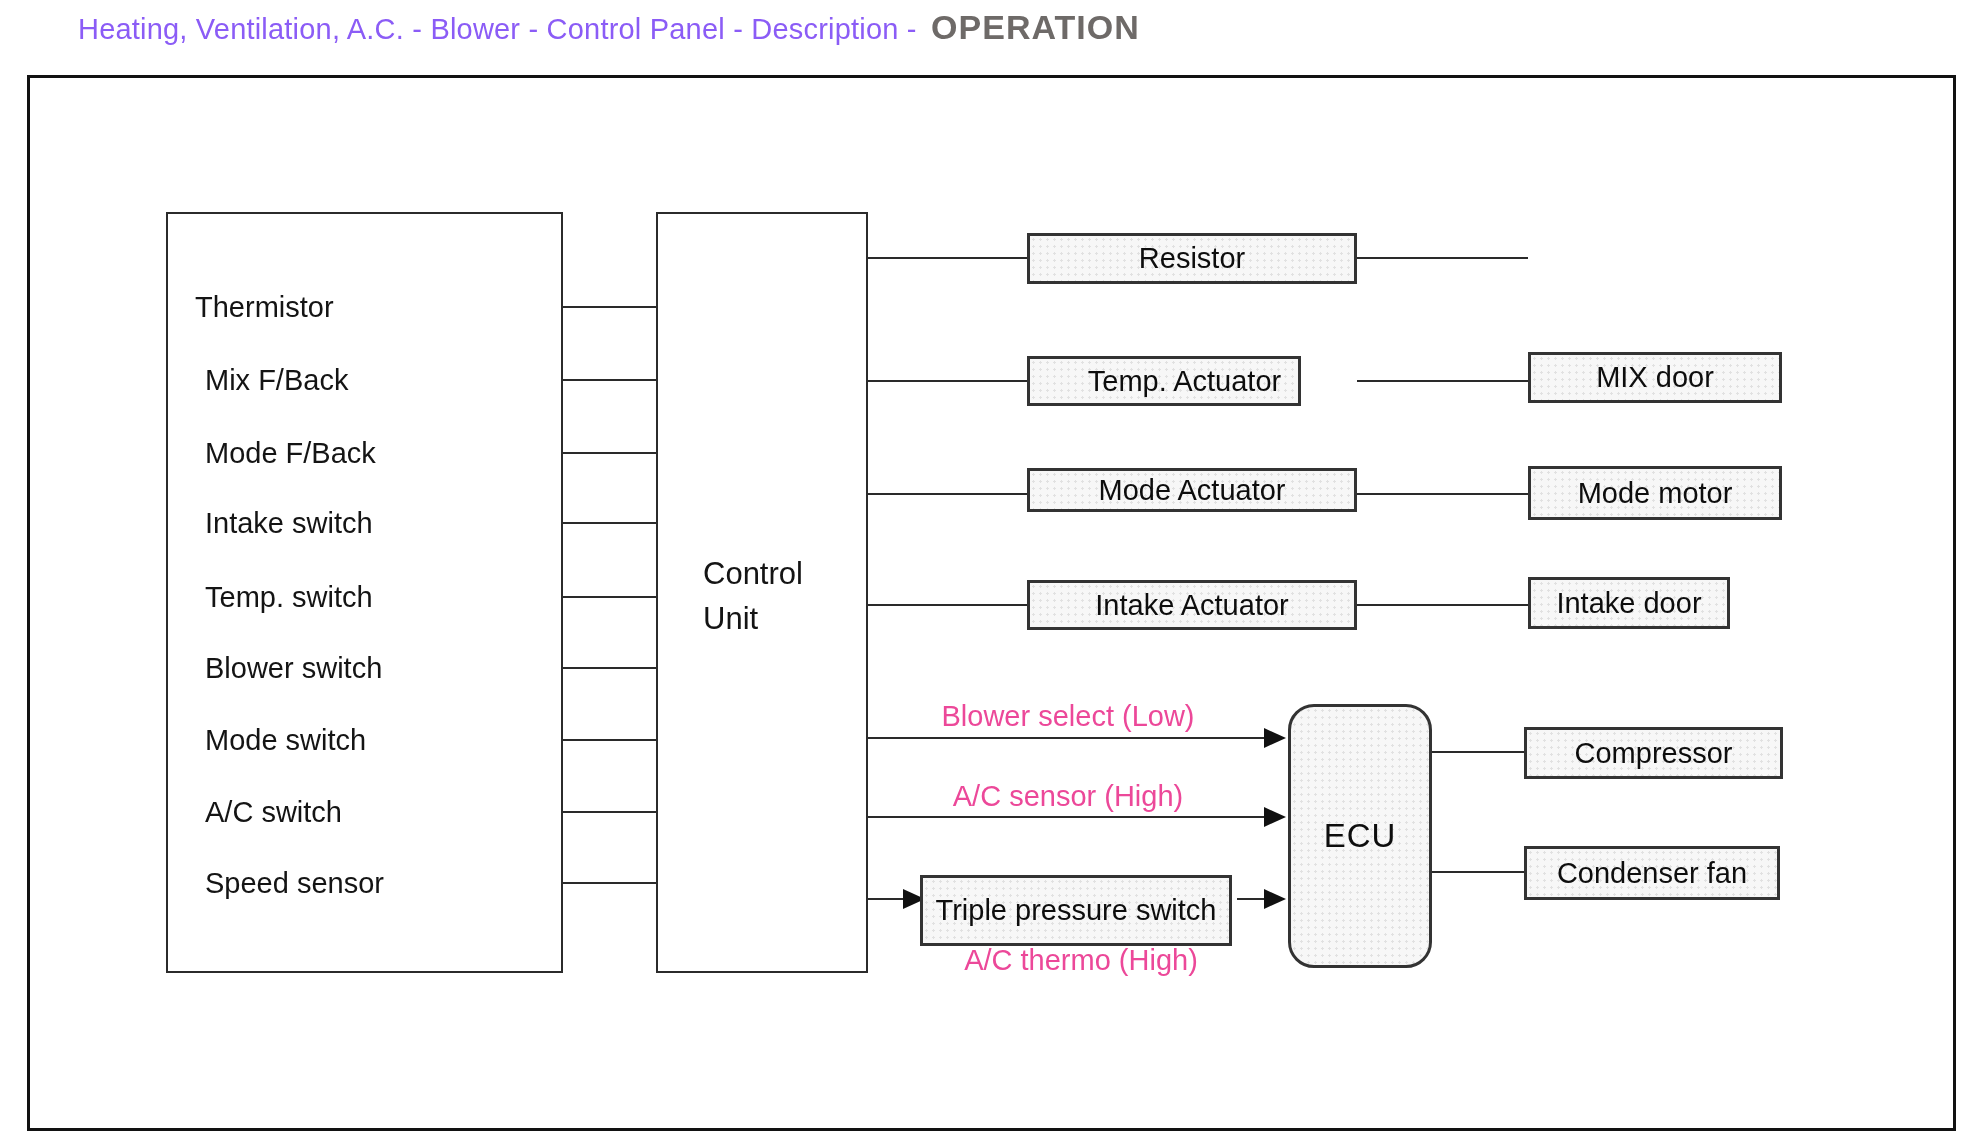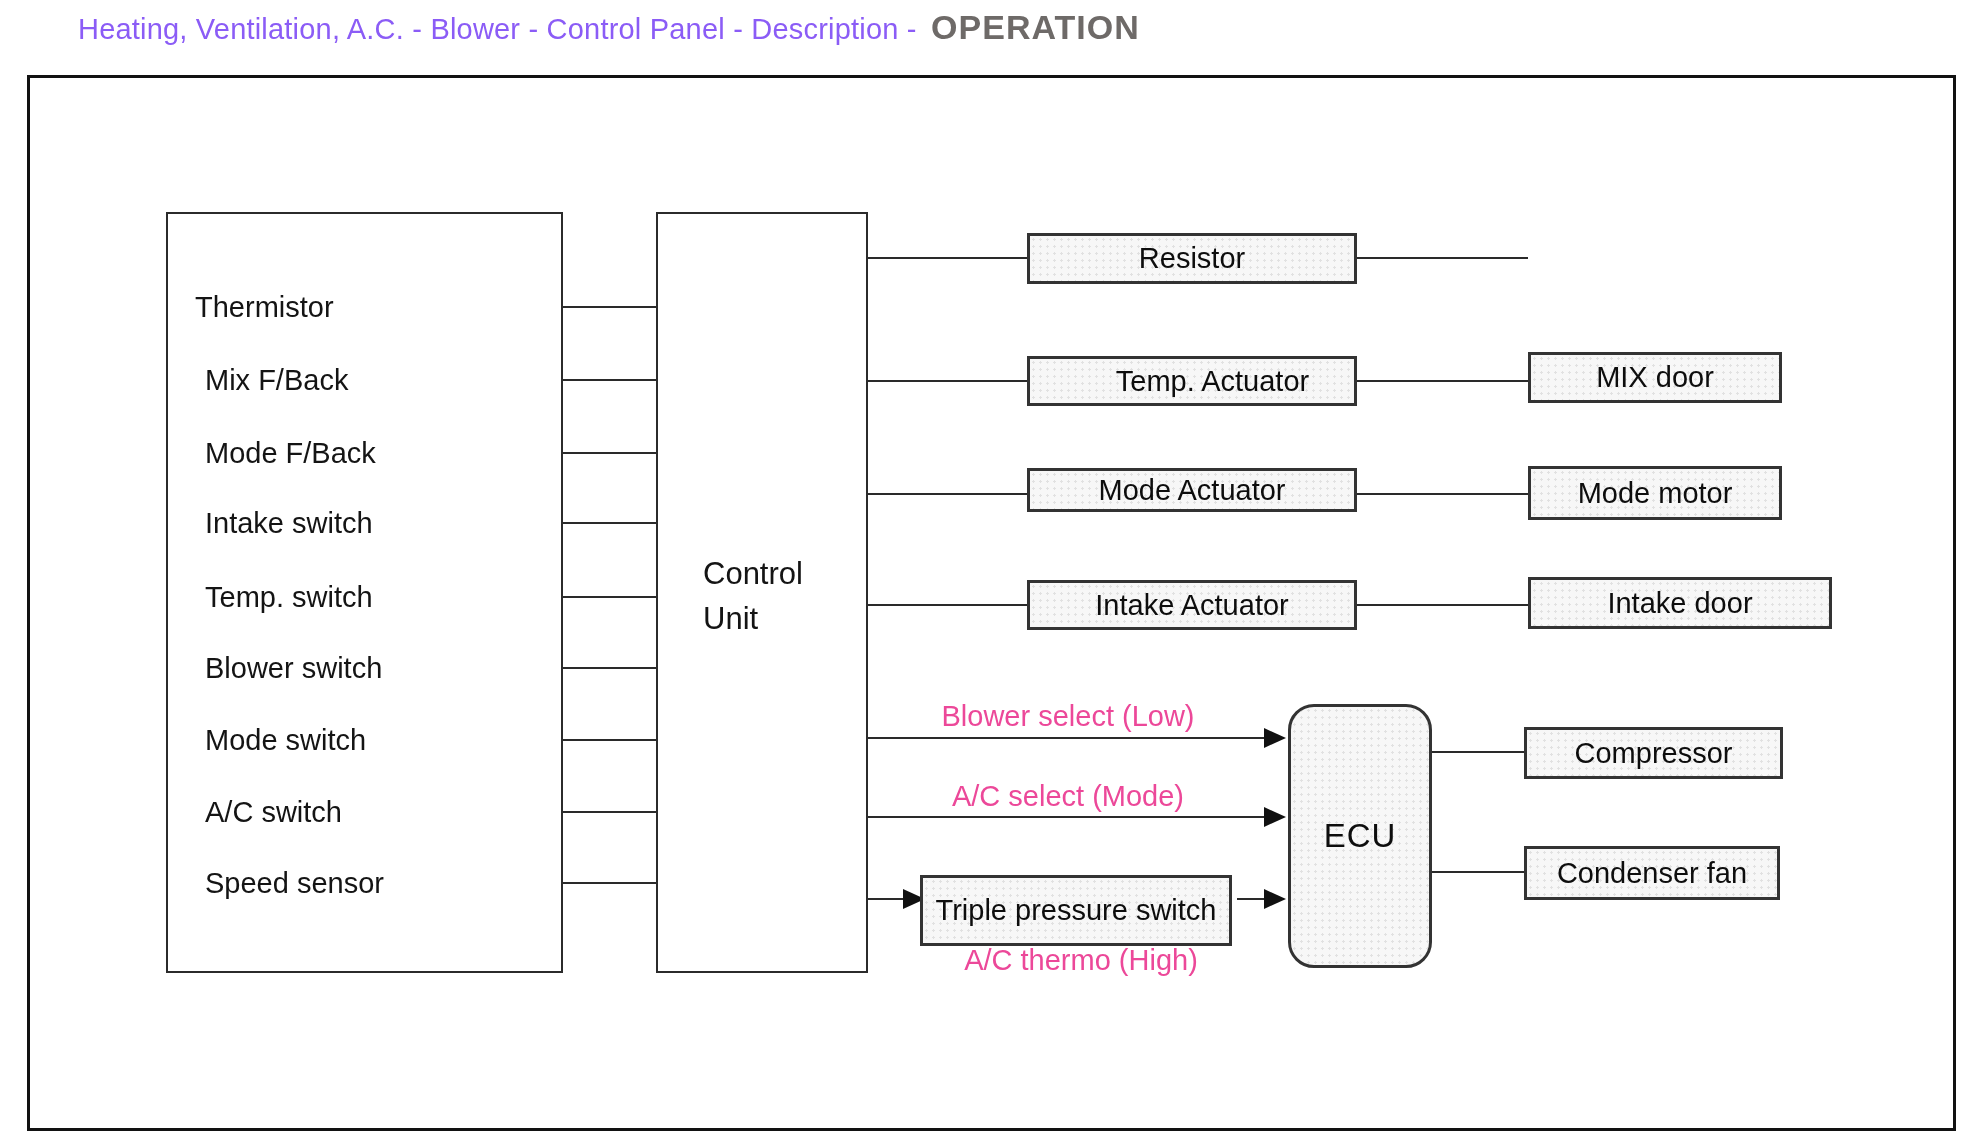--- a/index.html
+++ b/index.html
@@ -69,21 +69,21 @@
   <div class="bigbox" style="left:656px;top:212px;width:212px;height:761px;"></div>
   <div class="cu-label">Control Unit</div>
 
   <div class="hline" style="left:868px;top:257px;width:159px;"></div>
   <div class="smallbox" style="left:1027px;top:233px;width:330px;height:51px;">
     <span>Resistor</span>
   </div>
   <div class="hline" style="left:1357px;top:257px;width:171px;"></div>
 
   <div class="hline" style="left:868px;top:380px;width:159px;"></div>
-  <div class="smallbox" style="left:1027px;top:356px;width:330px;height:50px;padding-left:41px;">
+  <div class="smallbox" style="left:1027px;top:356px;width:274px;height:50px;padding-left:41px;">
     <span>Temp. Actuator</span>
   </div>
   <div class="hline" style="left:1357px;top:380px;width:171px;"></div>
   <div class="smallbox" style="left:1528px;top:352px;width:254px;height:51px;">
     <span>MIX door</span>
   </div>
 
   <div class="hline" style="left:868px;top:493px;width:159px;"></div>
   <div class="smallbox" style="left:1027px;top:468px;width:330px;height:44px;">
     <span>Mode Actuator</span>
@@ -91,29 +91,29 @@
   <div class="hline" style="left:1357px;top:493px;width:171px;"></div>
   <div class="smallbox" style="left:1528px;top:466px;width:254px;height:54px;">
     <span>Mode motor</span>
   </div>
 
   <div class="hline" style="left:868px;top:604px;width:159px;"></div>
   <div class="smallbox" style="left:1027px;top:580px;width:330px;height:50px;">
     <span>Intake Actuator</span>
   </div>
   <div class="hline" style="left:1357px;top:604px;width:171px;"></div>
-  <div class="smallbox" style="left:1528px;top:577px;width:304px;height:52px;">
+  <div class="smallbox" style="left:1528px;top:577px;width:202px;height:52px;">
     <span>Intake door</span>
   </div>
 
   <div class="siglabel" style="left:868px;top:700px;width:400px;">Blower select (Low)</div>
   <div class="hline" style="left:868px;top:737px;width:398px;"></div>
   <div class="arr" style="left:1264px;top:728px;"></div>
 
-  <div class="siglabel" style="left:868px;top:780px;width:400px;">A/C select (Mode)</div>
+  <div class="siglabel" style="left:868px;top:780px;width:400px;">A/C sensor (High)</div>
   <div class="hline" style="left:868px;top:816px;width:398px;"></div>
   <div class="arr" style="left:1264px;top:807px;"></div>
 
   <div class="hline" style="left:868px;top:898px;width:37px;"></div>
   <div class="arr" style="left:903px;top:889px;"></div>
   <div class="smallbox" style="left:920px;top:875px;width:312px;height:71px;">
     <span>Triple pressure switch</span>
   </div>
   <div class="hline" style="left:1237px;top:898px;width:29px;"></div>
   <div class="arr" style="left:1264px;top:889px;"></div>

